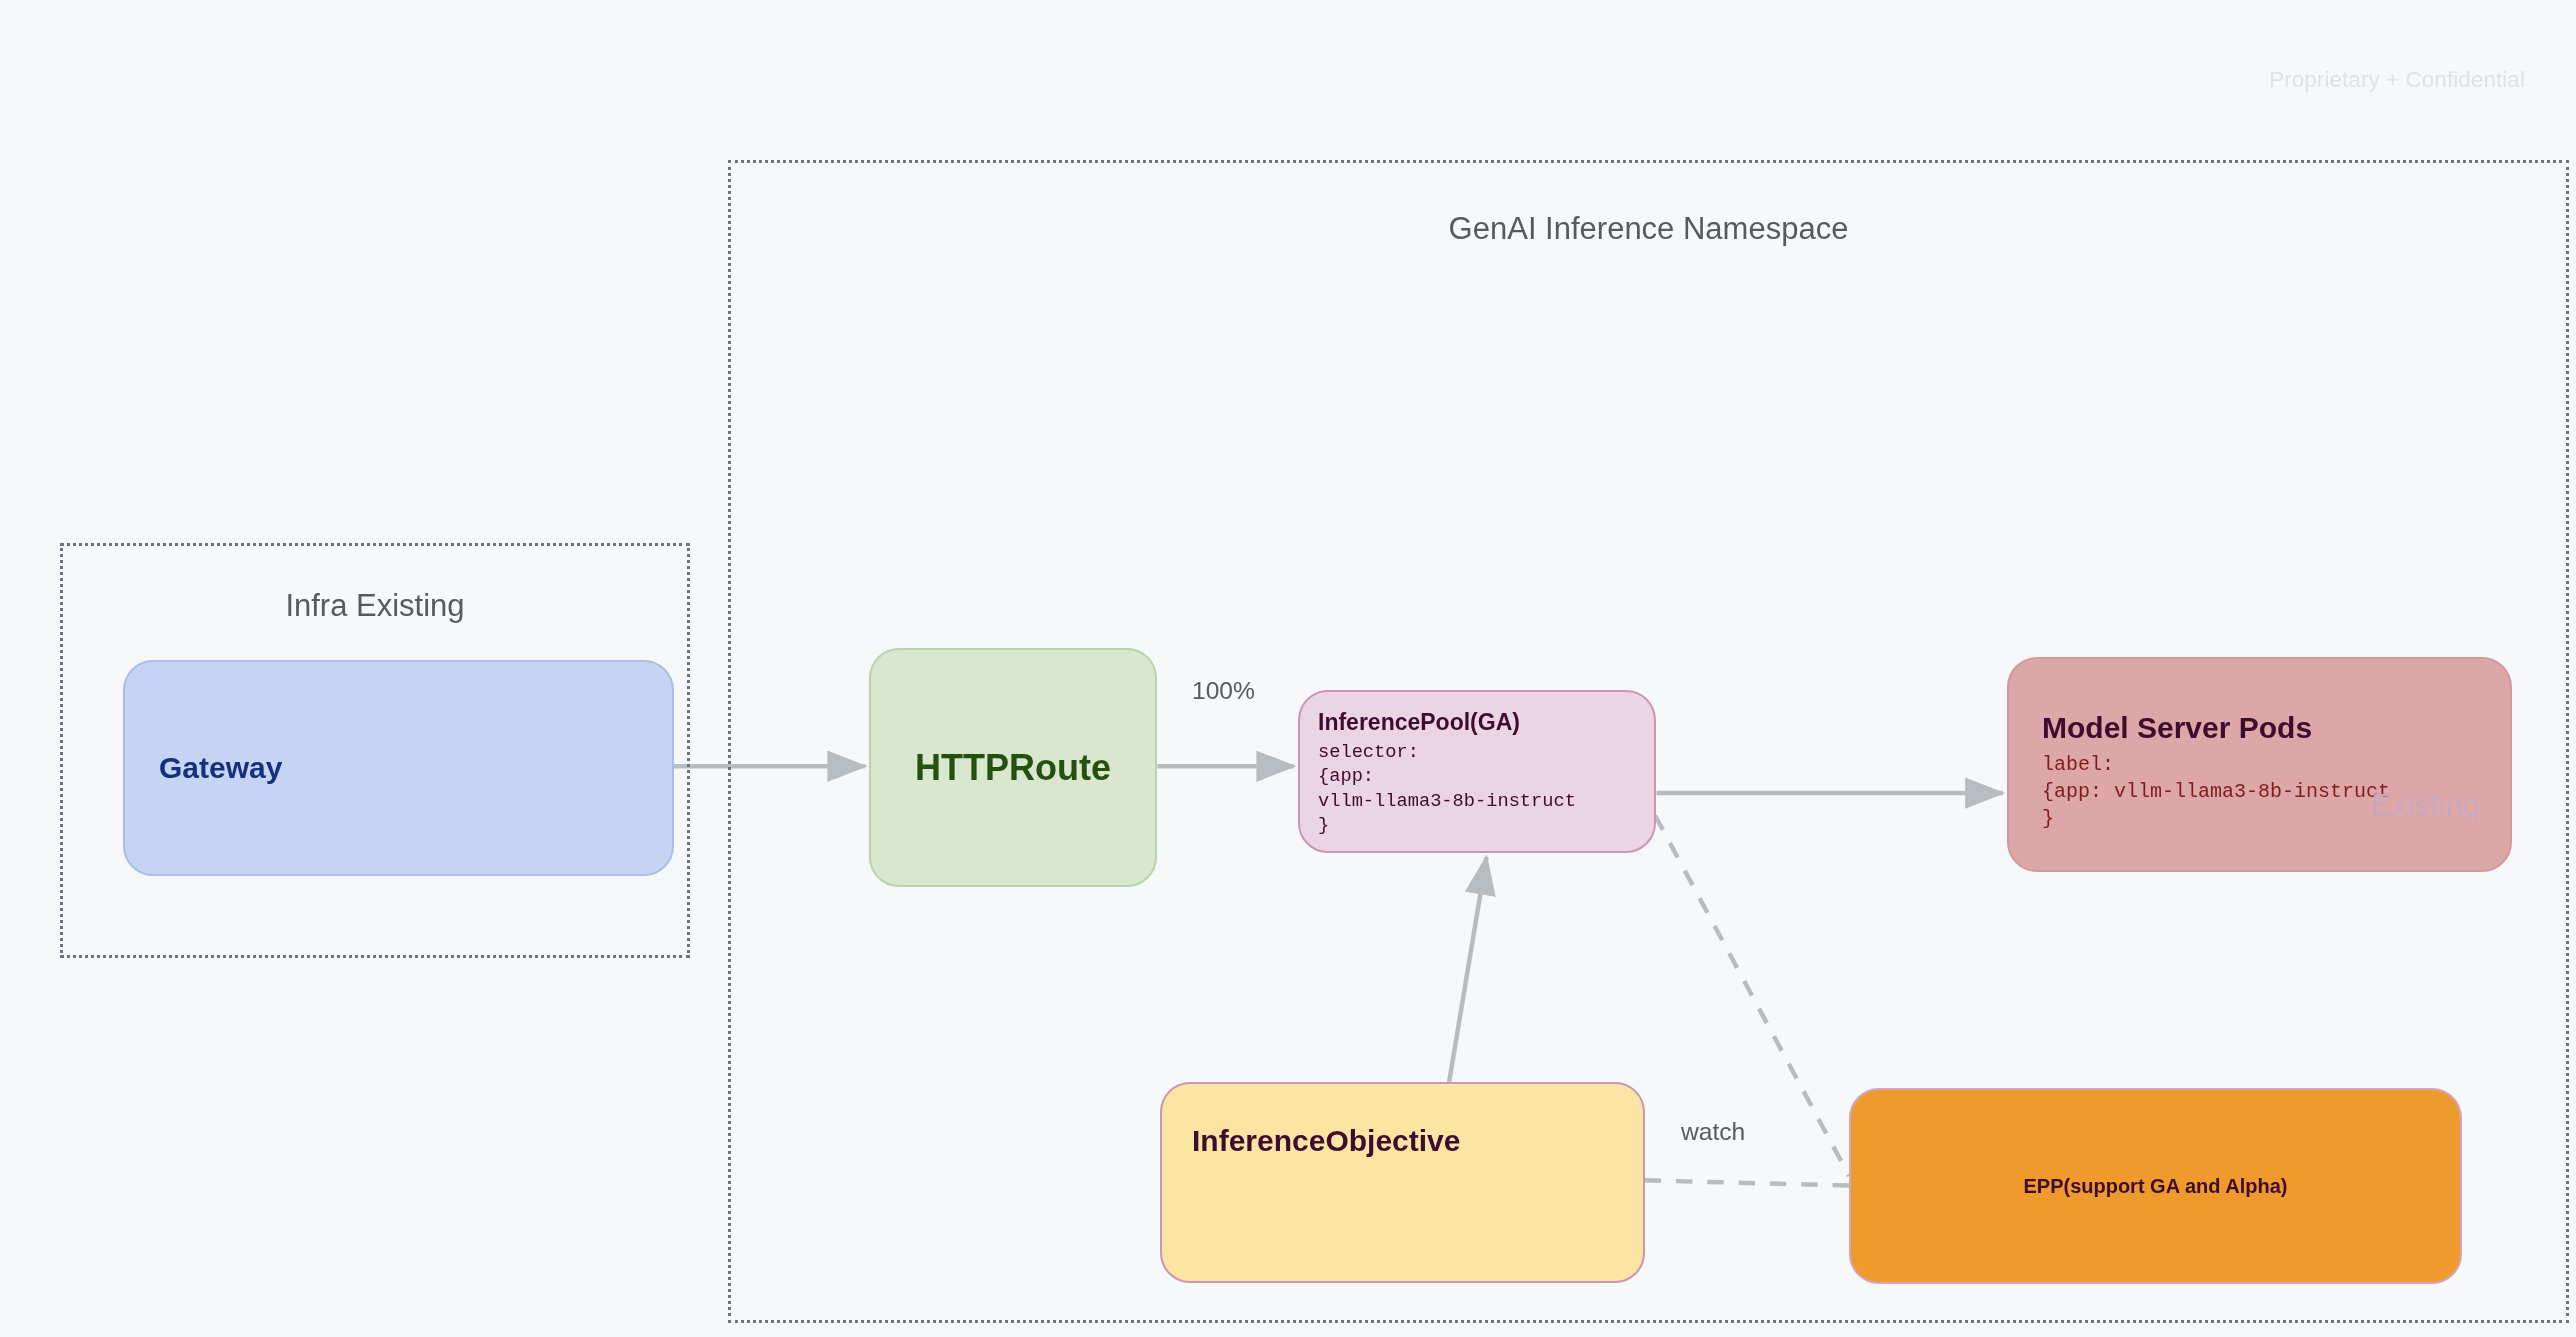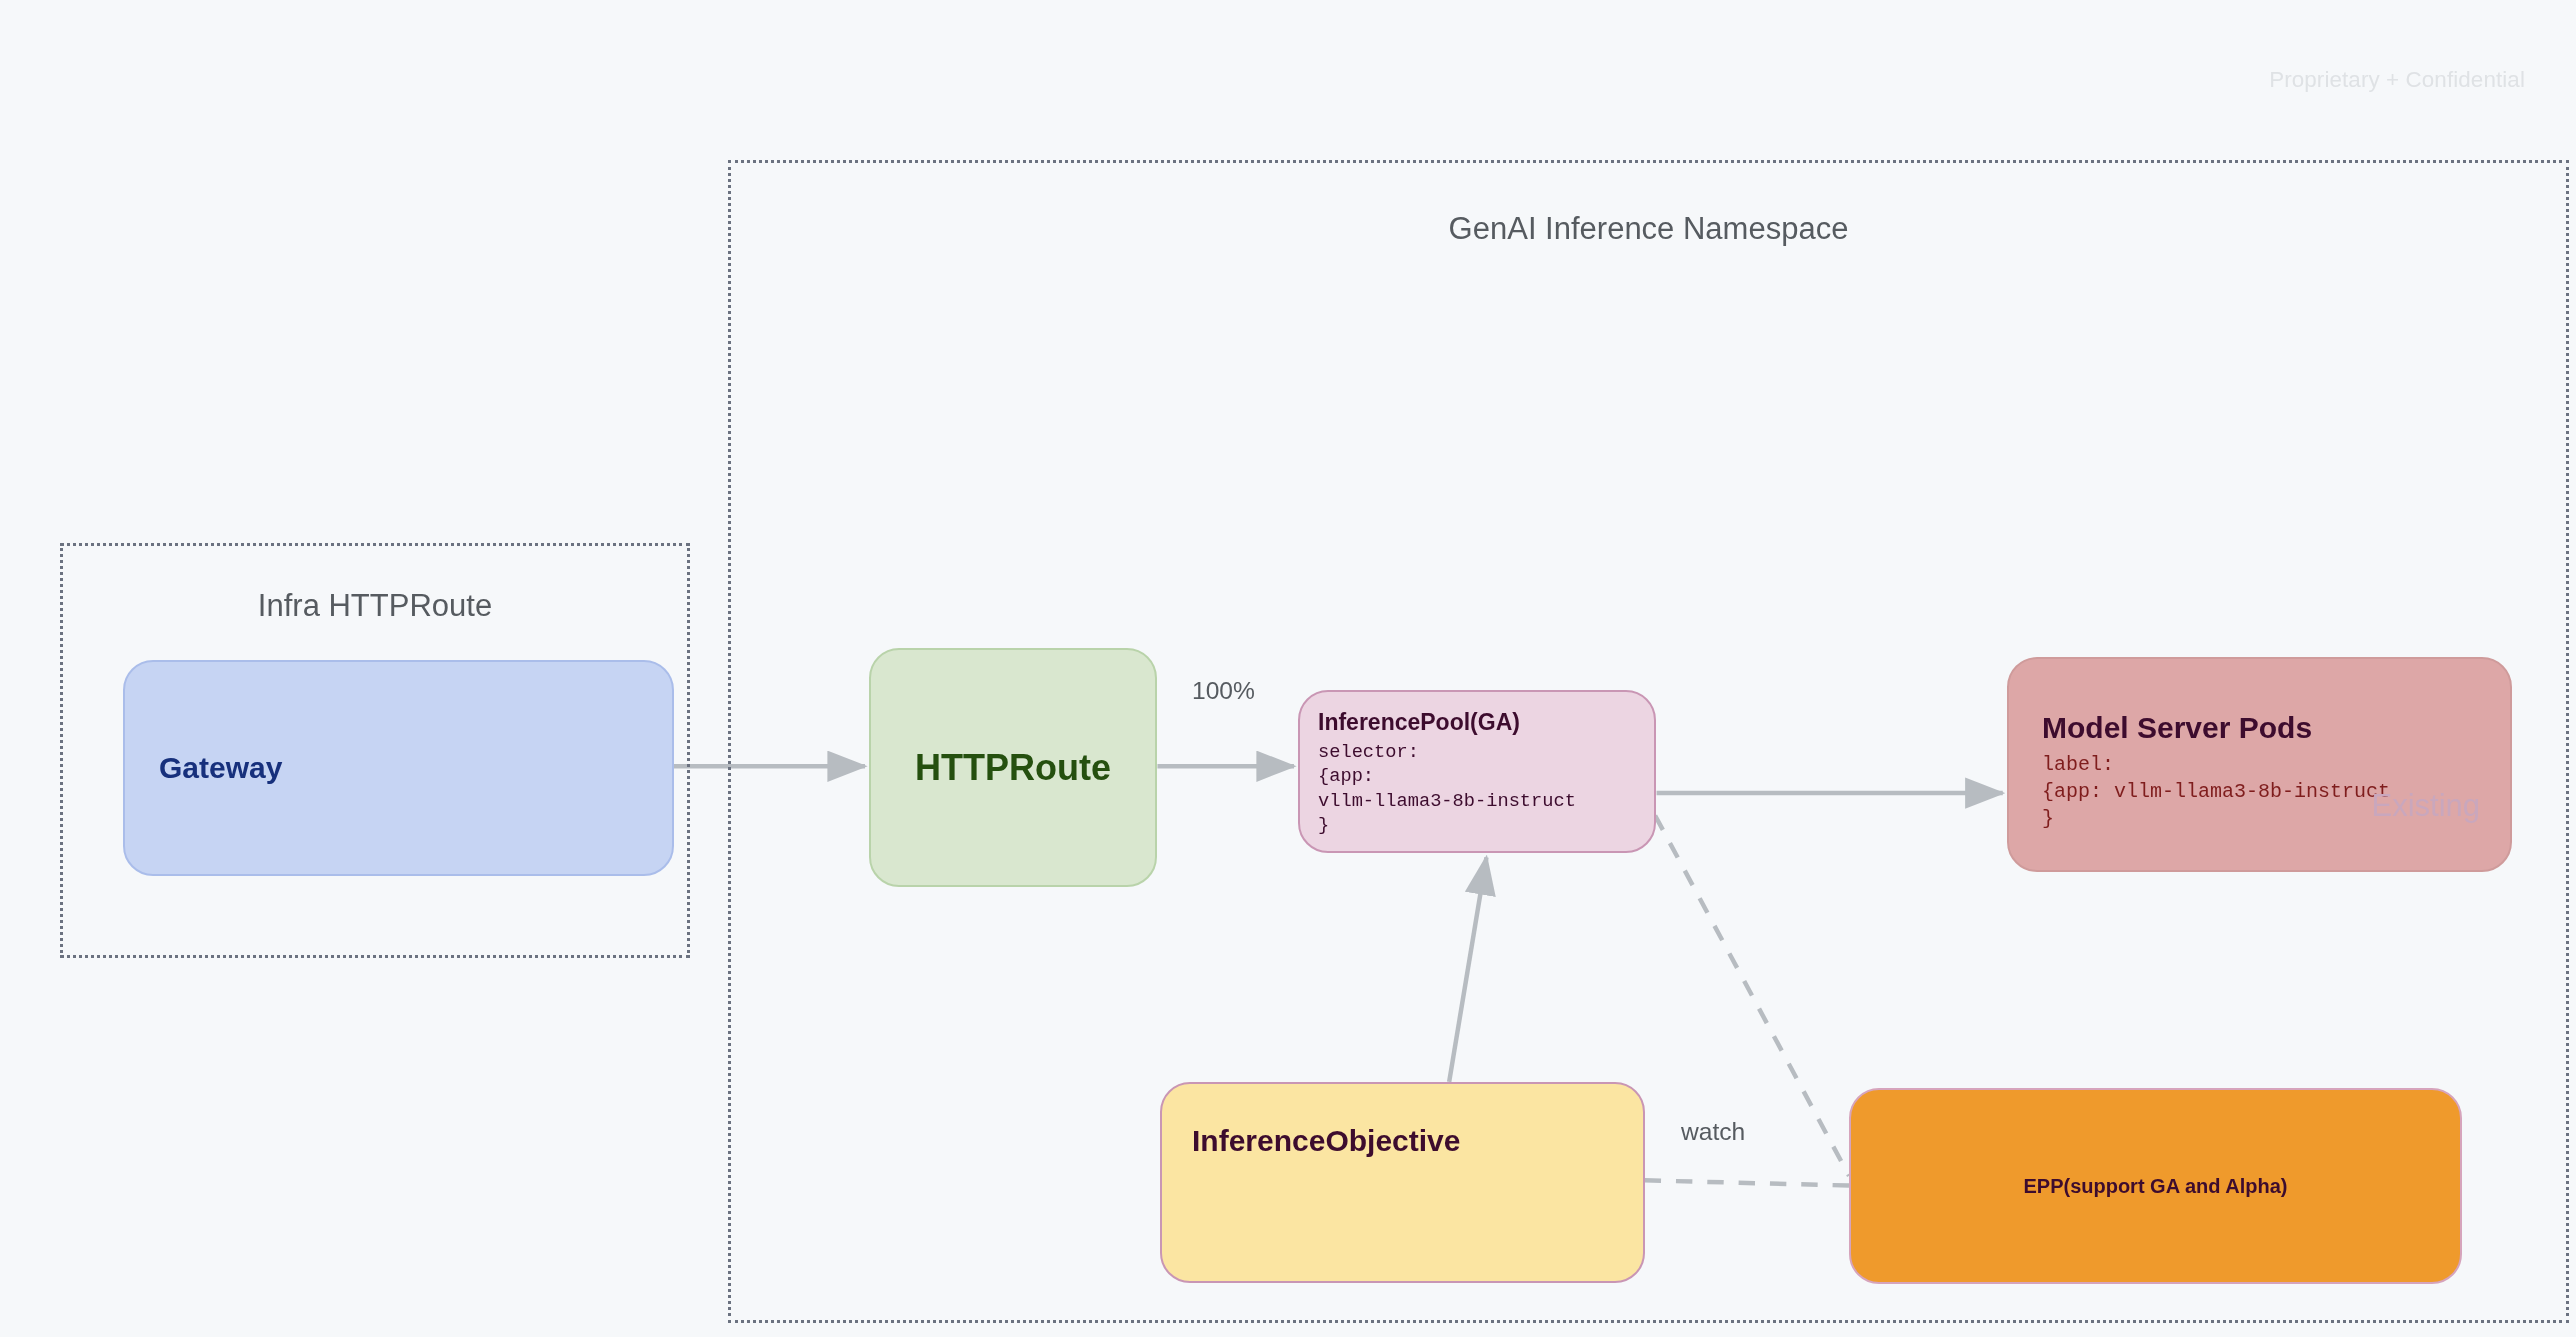--- a/index.html
+++ b/index.html
@@ -246,21 +246,21 @@
     <line x1="2220" y1="1063" x2="2684" y2="1063" stroke="#b7bcc1" stroke-width="6" marker-end="url(#arrowhead)"></line>
 
     <line x1="1942" y1="1450" x2="1992" y2="1149" stroke="#b7bcc1" stroke-width="6" marker-end="url(#arrowhead)"></line>
 
     <line x1="2218" y1="1093" x2="2478" y2="1576" stroke="#b7bcc1" stroke-width="6" stroke-dasharray="22 20"></line>
 
     <line x1="2204" y1="1582" x2="2478" y2="1589" stroke="#b7bcc1" stroke-width="6" stroke-dasharray="22 20"></line>
   </svg>
 
   <div class="namespace" id="ns-infra">
-    <div class="namespace-title">Infra HTTPRoute</div>
+    <div class="namespace-title">Infra Existing</div>
   </div>
 
   <div class="namespace" id="ns-genai">
     <div class="namespace-title">GenAI Inference Namespace</div>
   </div>
 
   <div class="node" id="node-gateway">
     <div class="node-title">Gateway</div>
   </div>
 

